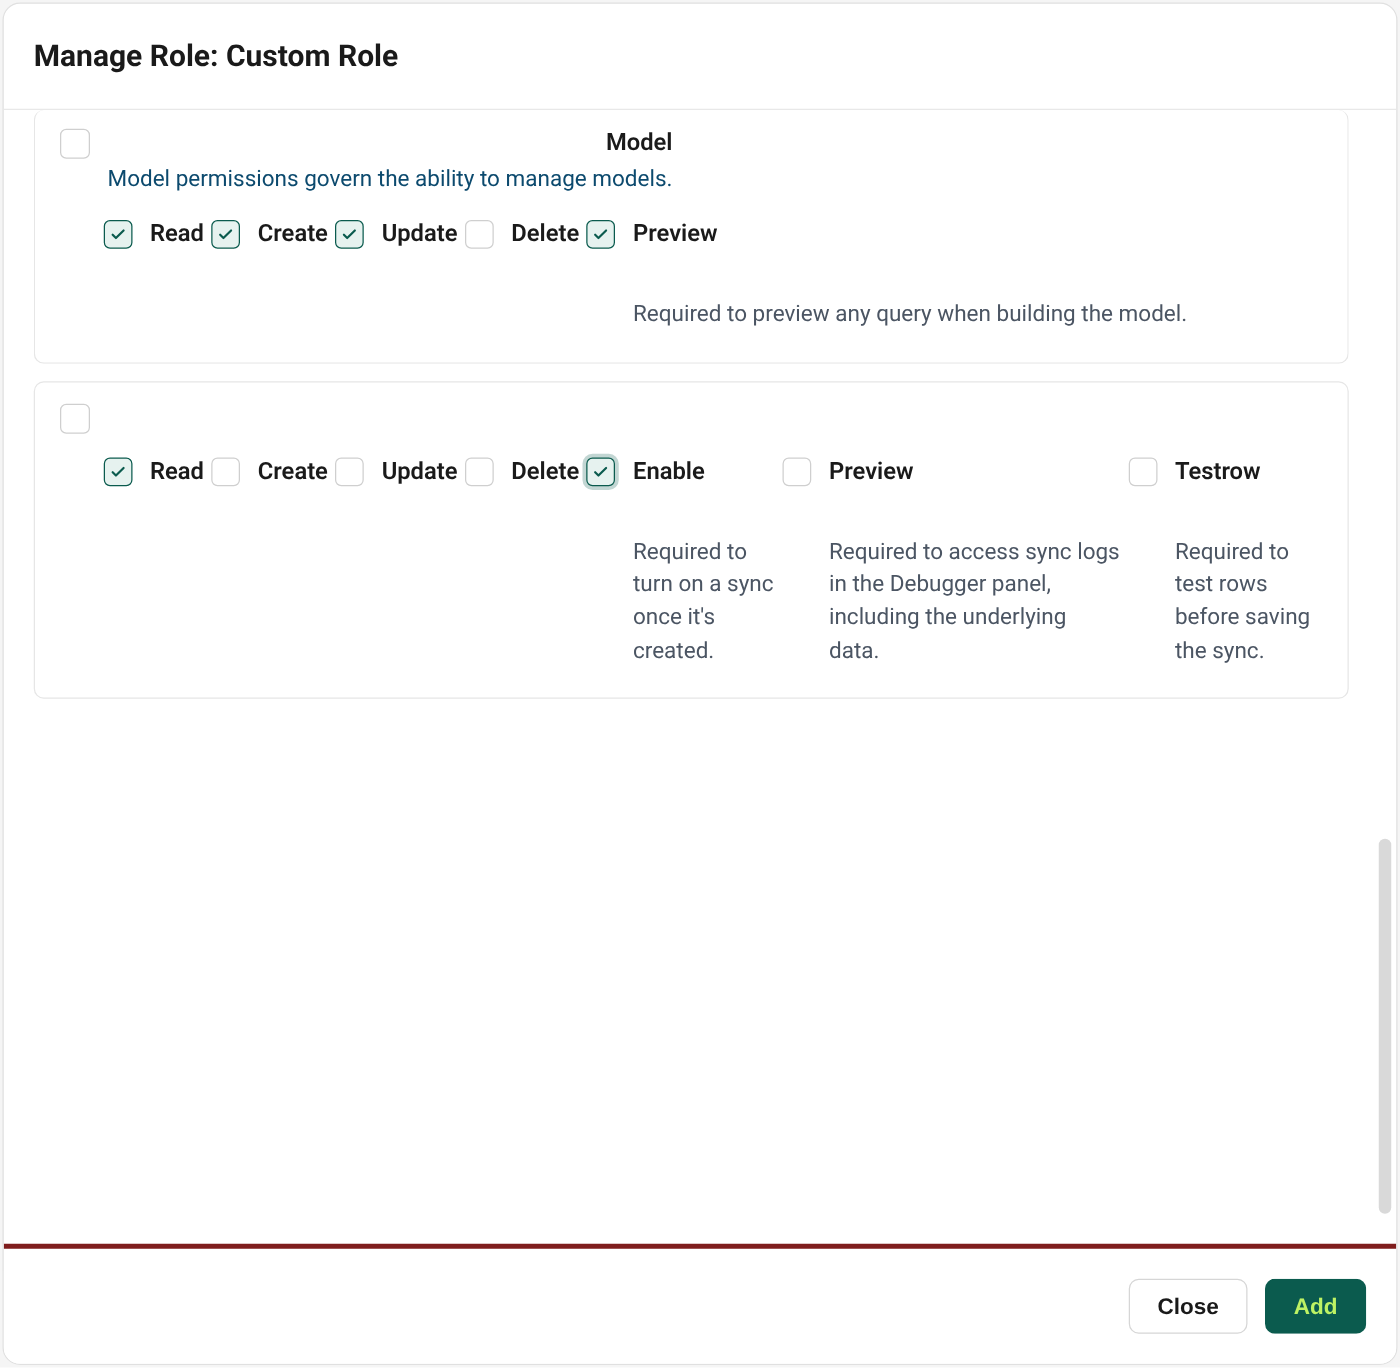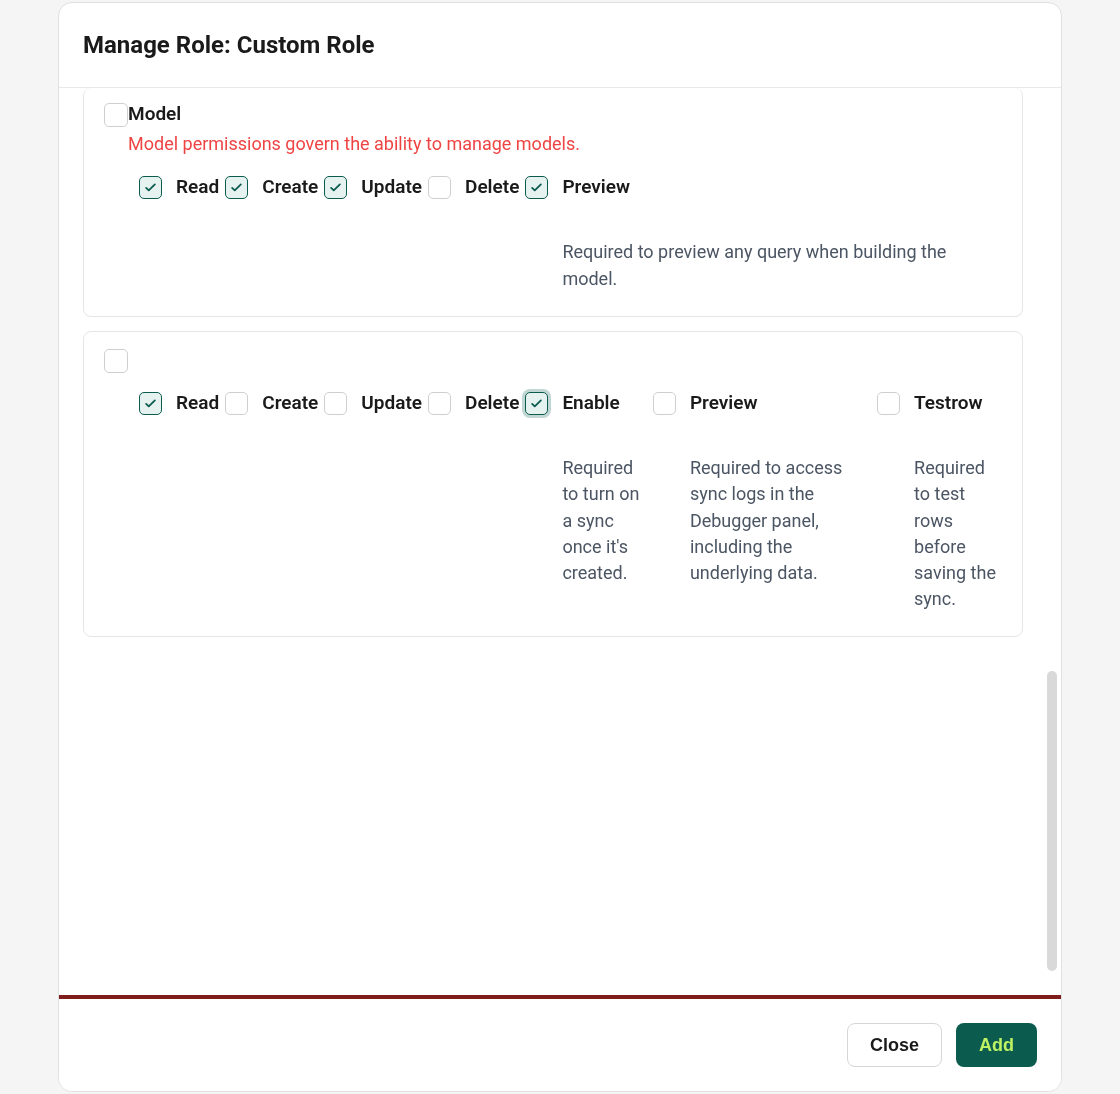--- a/index.html
+++ b/index.html
@@ -8,21 +8,21 @@
       font-family: -apple-system, BlinkMacSystemFont, "Segoe UI", Roboto, Helvetica, Arial, sans-serif;
       background: #f5f5f5;
       display: flex;
       align-items: center;
       justify-content: center;
       width: 1120px;
       height: 1094px;
       overflow: hidden;
     }
     .dialog {
-      width: 1004px;
+      width: 1116px;
       height: 1090px;
       background: #ffffff;
       border: 1px solid #e0e0e0;
       border-radius: 14px;
       display: flex;
       flex-direction: column;
       overflow: hidden;
       position: relative;
     }
     .dialog-header {
@@ -56,30 +56,32 @@
       border: 1px solid #e6e6e6;
       border-radius: 8px;
       padding: 16px 20px 24px 20px;
       margin-top: 14px;
       margin-right: 24px;
     }
     .section:first-child { margin-top: 0; border-top: none; padding-top: 14px; }
     .section-head {
       display: flex;
       align-items: flex-start;
+      gap: 14px;
+      text-align: right;
     }
     .section-title {
       font-size: 19px;
       font-weight: 600;
       color: #1a1a1a;
       line-height: 1.3;
     }
     .section-desc {
       font-size: 18px;
-      color: #ef4444;
+      color: #0c4a6e;
       margin-top: 4px;
       line-height: 1.45;
     }
     .perm-list {
       margin-top: 18px;
       margin-left: 35px;
       display: flex;
       flex-direction: row;
       gap: 6px;
     }

